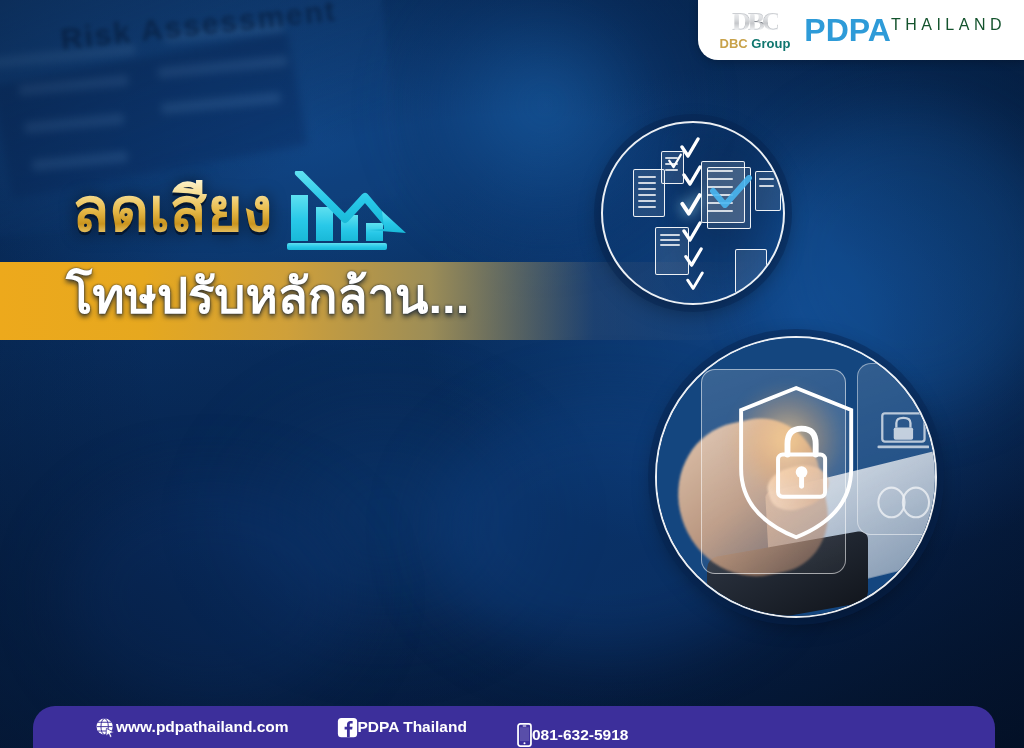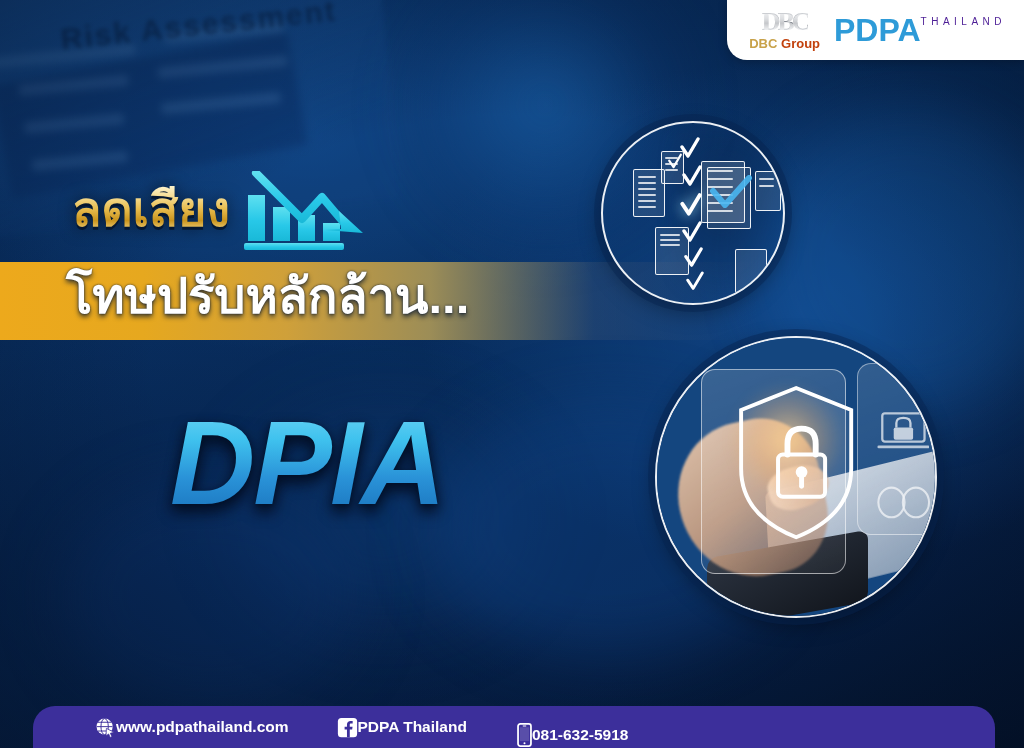--- a/index.html
+++ b/index.html
@@ -82,36 +82,36 @@
   .logo-dbc { display:flex; flex-direction:column; align-items:center; line-height:1; }
   .dbc-mark {
     font-size:26px; font-weight:bold; letter-spacing:-3px;
     font-family:"Liberation Serif", serif;
     background:linear-gradient(180deg,#e9eaec 0%,#a9adb4 38%,#6f747c 55%,#cfd3d8 78%,#8d9298 100%);
     -webkit-background-clip:text; background-clip:text; color:transparent;
     text-shadow:0 1px 0 rgba(255,255,255,0.6);
   }
   .dbc-sub { font-size:13px; font-weight:bold; margin-top:2px; white-space:nowrap; }
   .dbc-sub .g1 { color:#c8a24a; }
-  .dbc-sub .g2 { color:#c2410c; }
+  .dbc-sub .g2 { color:#0f766e; }
   .logo-pdpa { display:flex; line-height:1; }
   .pdpa-main {
     font-size:32px; font-weight:bold; color:#2e9bd8; letter-spacing:0px;
   }
   .pdpa-sub {
-    font-size:10px; font-weight:500; color:#4c1d95; letter-spacing:4.5px; margin-top:3px;
+    font-size:16px; font-weight:500; color:#14532d; letter-spacing:4.5px; margin-top:3px;
   }
 
   
   .line1 {
     position:absolute; left:72px; top:163px;
     display:flex; align-items:center; gap:6px;
   }
   .gold-text {
-    font-size:48px; font-weight:bold; line-height:1;
+    font-size:61px; font-weight:bold; line-height:1;
     background:linear-gradient(180deg,#fdf3cc 0%,#f6dd94 22%,#e8bc4d 48%,#c9941e 72%,#f0d07a 92%);
     -webkit-background-clip:text; background-clip:text; color:transparent;
     -webkit-text-stroke:0px;
     filter:drop-shadow(0 3px 0 rgba(4,20,44,0.85)) drop-shadow(0 0 8px rgba(0,0,0,0.5));
     white-space:nowrap;
   }
   
   .chart-icon { width:128px; height:86px; margin-left:4px; margin-top:8px; }
 
   
@@ -295,21 +295,20 @@
       <rect x="83" y="52" width="17" height="18" fill="url(#cg)"></rect>
       <rect x="4" y="72" width="100" height="7" rx="2" fill="url(#cg)"></rect>
       <path d="M16 2 L62 48 L82 26 L104 52" stroke="url(#cg)" stroke-width="8" fill="none" stroke-linejoin="round" stroke-linecap="round"></path>
       <path d="M123 62 L99 40 L101 58 L85 59 Z" fill="url(#cg)"></path>
     </svg>
   </div>
 
   <div class="gold-band"></div>
   <div class="line2">โทษปรับหลักล้าน...</div>
 
-  <div class="dpia">DPIA</div>
 
   <div class="circ circ1">
     <div class="c1-bg"></div>
     <div class="c1-persona"></div>
 
     <div class="doc-sheet" style="left:30px;top:46px;width:32px;height:48px;">
       <i style="top:6px"></i>
         <i style="top:12px"></i>
         <i style="top:18px"></i>
         <i style="top:24px"></i>

